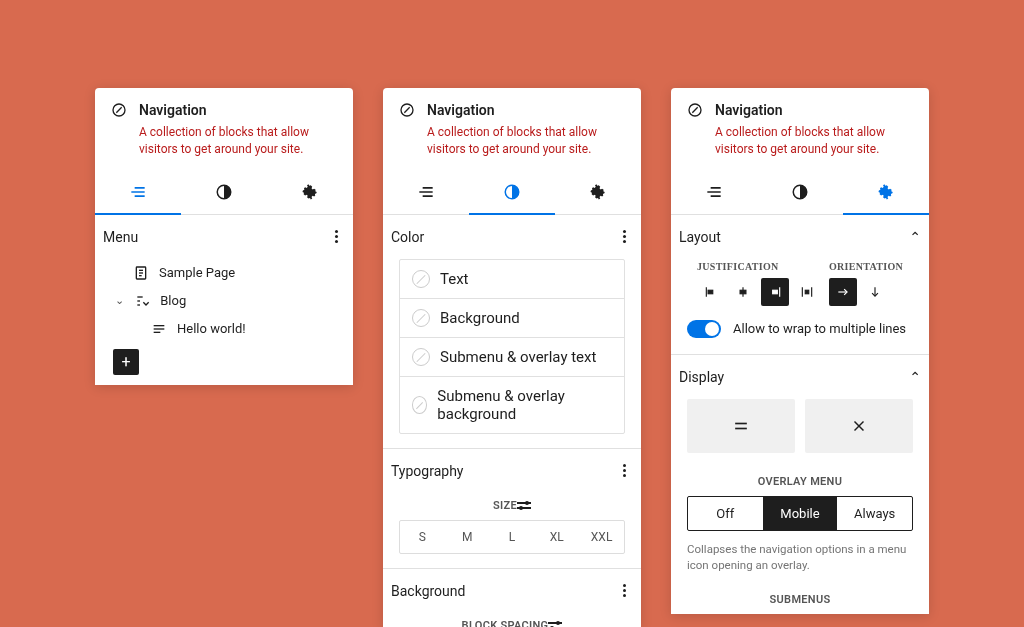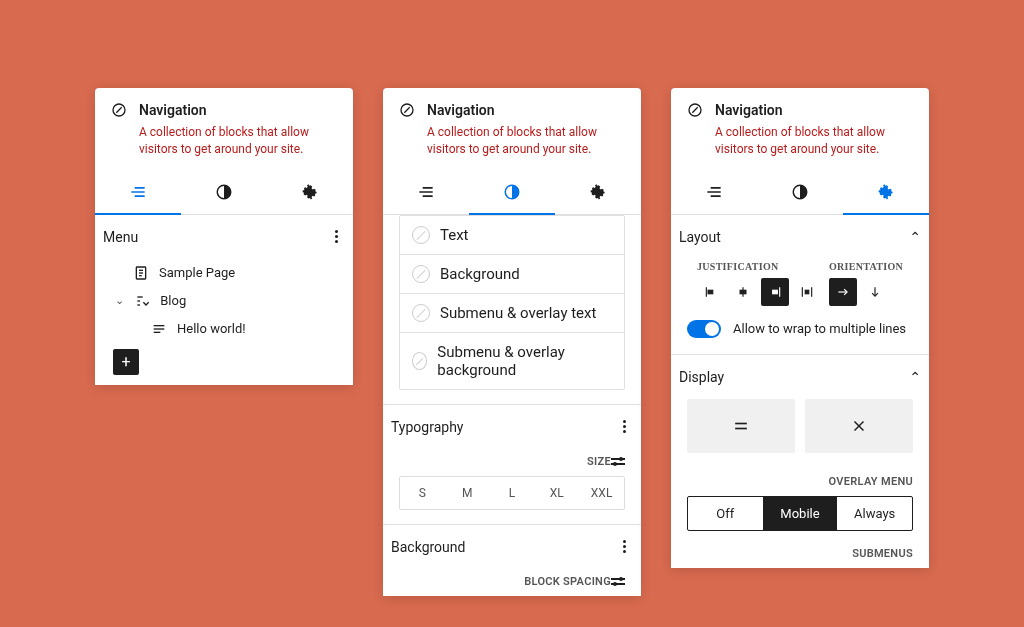--- a/index.html
+++ b/index.html
@@ -42,21 +42,21 @@
   .kebab span { width: 3px; height: 3px; border-radius: 50%; background: #1e1e1e; }
   .menu-list { padding: 0 12px 10px; }
   .menu-item { display: flex; align-items: center; gap: 10px; padding: 6px 6px; font-size: 13px; }
   .chev { font-size: 11px; color: #555; }
   .add-btn { width: 26px; height: 26px; background: #1e1e1e; border-radius: 2px; display: flex; align-items: center; justify-content: center; color: #fff; font-size: 16px; margin-left: 6px; margin-top: 6px; }
   .color-list { border: 1px solid #e0e0e0; margin: 0 16px 14px; border-radius: 2px; }
   .color-row { display: flex; align-items: center; gap: 10px; padding: 10px 12px; font-size: 15px; cursor: pointer; }
   .color-row + .color-row { border-top: 1px solid #e0e0e0; }
   .swatch { width: 18px; height: 18px; border-radius: 50%; border: 1px solid #ccc; position: relative; background: #fff; }
   .swatch::after { content: ""; position: absolute; left: 2px; right: 2px; top: 50%; height: 1px; background: #ccc; transform: rotate(-45deg); }
-  .subhead { display: flex; align-items: center; justify-content: flex-end; padding: 6px 16px 8px; }
+  .subhead { display: flex; align-items: center; justify-content: center; padding: 6px 16px 8px; }
   .subhead .label { font-size: 11px; font-weight: 600; letter-spacing: .3px; text-transform: uppercase; color: #555; }
   .sliders-icon { display: flex; flex-direction: column; gap: 3px; }
   .sliders-icon span { width: 14px; height: 2px; background: #1e1e1e; position: relative; }
   .sliders-icon span::after { content: ""; position: absolute; width: 4px; height: 4px; background: #1e1e1e; border-radius: 50%; top: -1px; }
   .sliders-icon span:nth-child(1)::after { right: 2px; }
   .sliders-icon span:nth-child(2)::after { left: 2px; }
   .size-row { display: flex; border: 1px solid #ddd; margin: 0 16px 14px; border-radius: 2px; }
   .size-opt { flex: 1; text-align: center; padding: 9px 0; font-size: 12px; cursor: pointer; color: #555; }
   .layout-row { display: flex; justify-content: center; padding: 2px 16px 12px; gap: 8px; font-family: Liberation Serif, serif; }
   .layout-col .lab { font-size: 10px; font-weight: 600; letter-spacing: .3px; color: #555; text-transform: uppercase; margin-bottom: 6px; }
@@ -184,20 +184,28 @@
           <circle cx="12" cy="12" r="9" fill="none" stroke="#0073e6" stroke-width="2"></circle>
           <path d="M12 3 A9 9 0 0 1 12 21 Z" fill="#0073e6"></path>
         </svg>
     </div>
     <div class="tab">
       <svg width="18" height="18" viewBox="0 0 24 24" fill="#1e1e1e">
           <path d="M12 8a4 4 0 100 8 4 4 0 000-8zm9 4l-2-1 .5-2-2-1.5-2 1-1.5-1.5 1-2L13 3l-2 .5L10 1.5 8 3l1 2L7.5 6.5l-2-1L4 7l.5 2L2.5 10l-.5 2 2 1-.5 2 2 1.5 2-1L9 17l-1 2 2 1.5 2-.5 1 2 2-1.5-1-2 1.5-1.5 2 1 1.5-1.5-.5-2 2-1z"></path>
         </svg>
     </div>
   </div>
+  <div class="section-head">
+    <span>Color</span>
+    <div class="kebab">
+        <span></span>
+        <span></span>
+        <span></span>
+      </div>
+  </div>
   <div class="color-list">
     <div class="color-row">
         <span class="swatch"></span>
         <span>Text</span>
       </div>
     <div class="color-row">
         <span class="swatch"></span>
         <span>Background</span>
       </div>
     <div class="color-row">
@@ -357,16 +365,17 @@
       </div>
   </div>
   <div class="subhead">
     <span class="label">OVERLAY MENU</span>
   </div>
   <div class="overlay-seg">
     <div class="seg">Off</div>
     <div class="seg active">Mobile</div>
     <div class="seg">Always</div>
   </div>
+  <div class="help">Collapses the navigation options in a menu icon opening an overlay.</div>
   <div class="subhead">
     <span class="label">SUBMENUS</span>
   </div>
 </div>
 
 </body></html>

